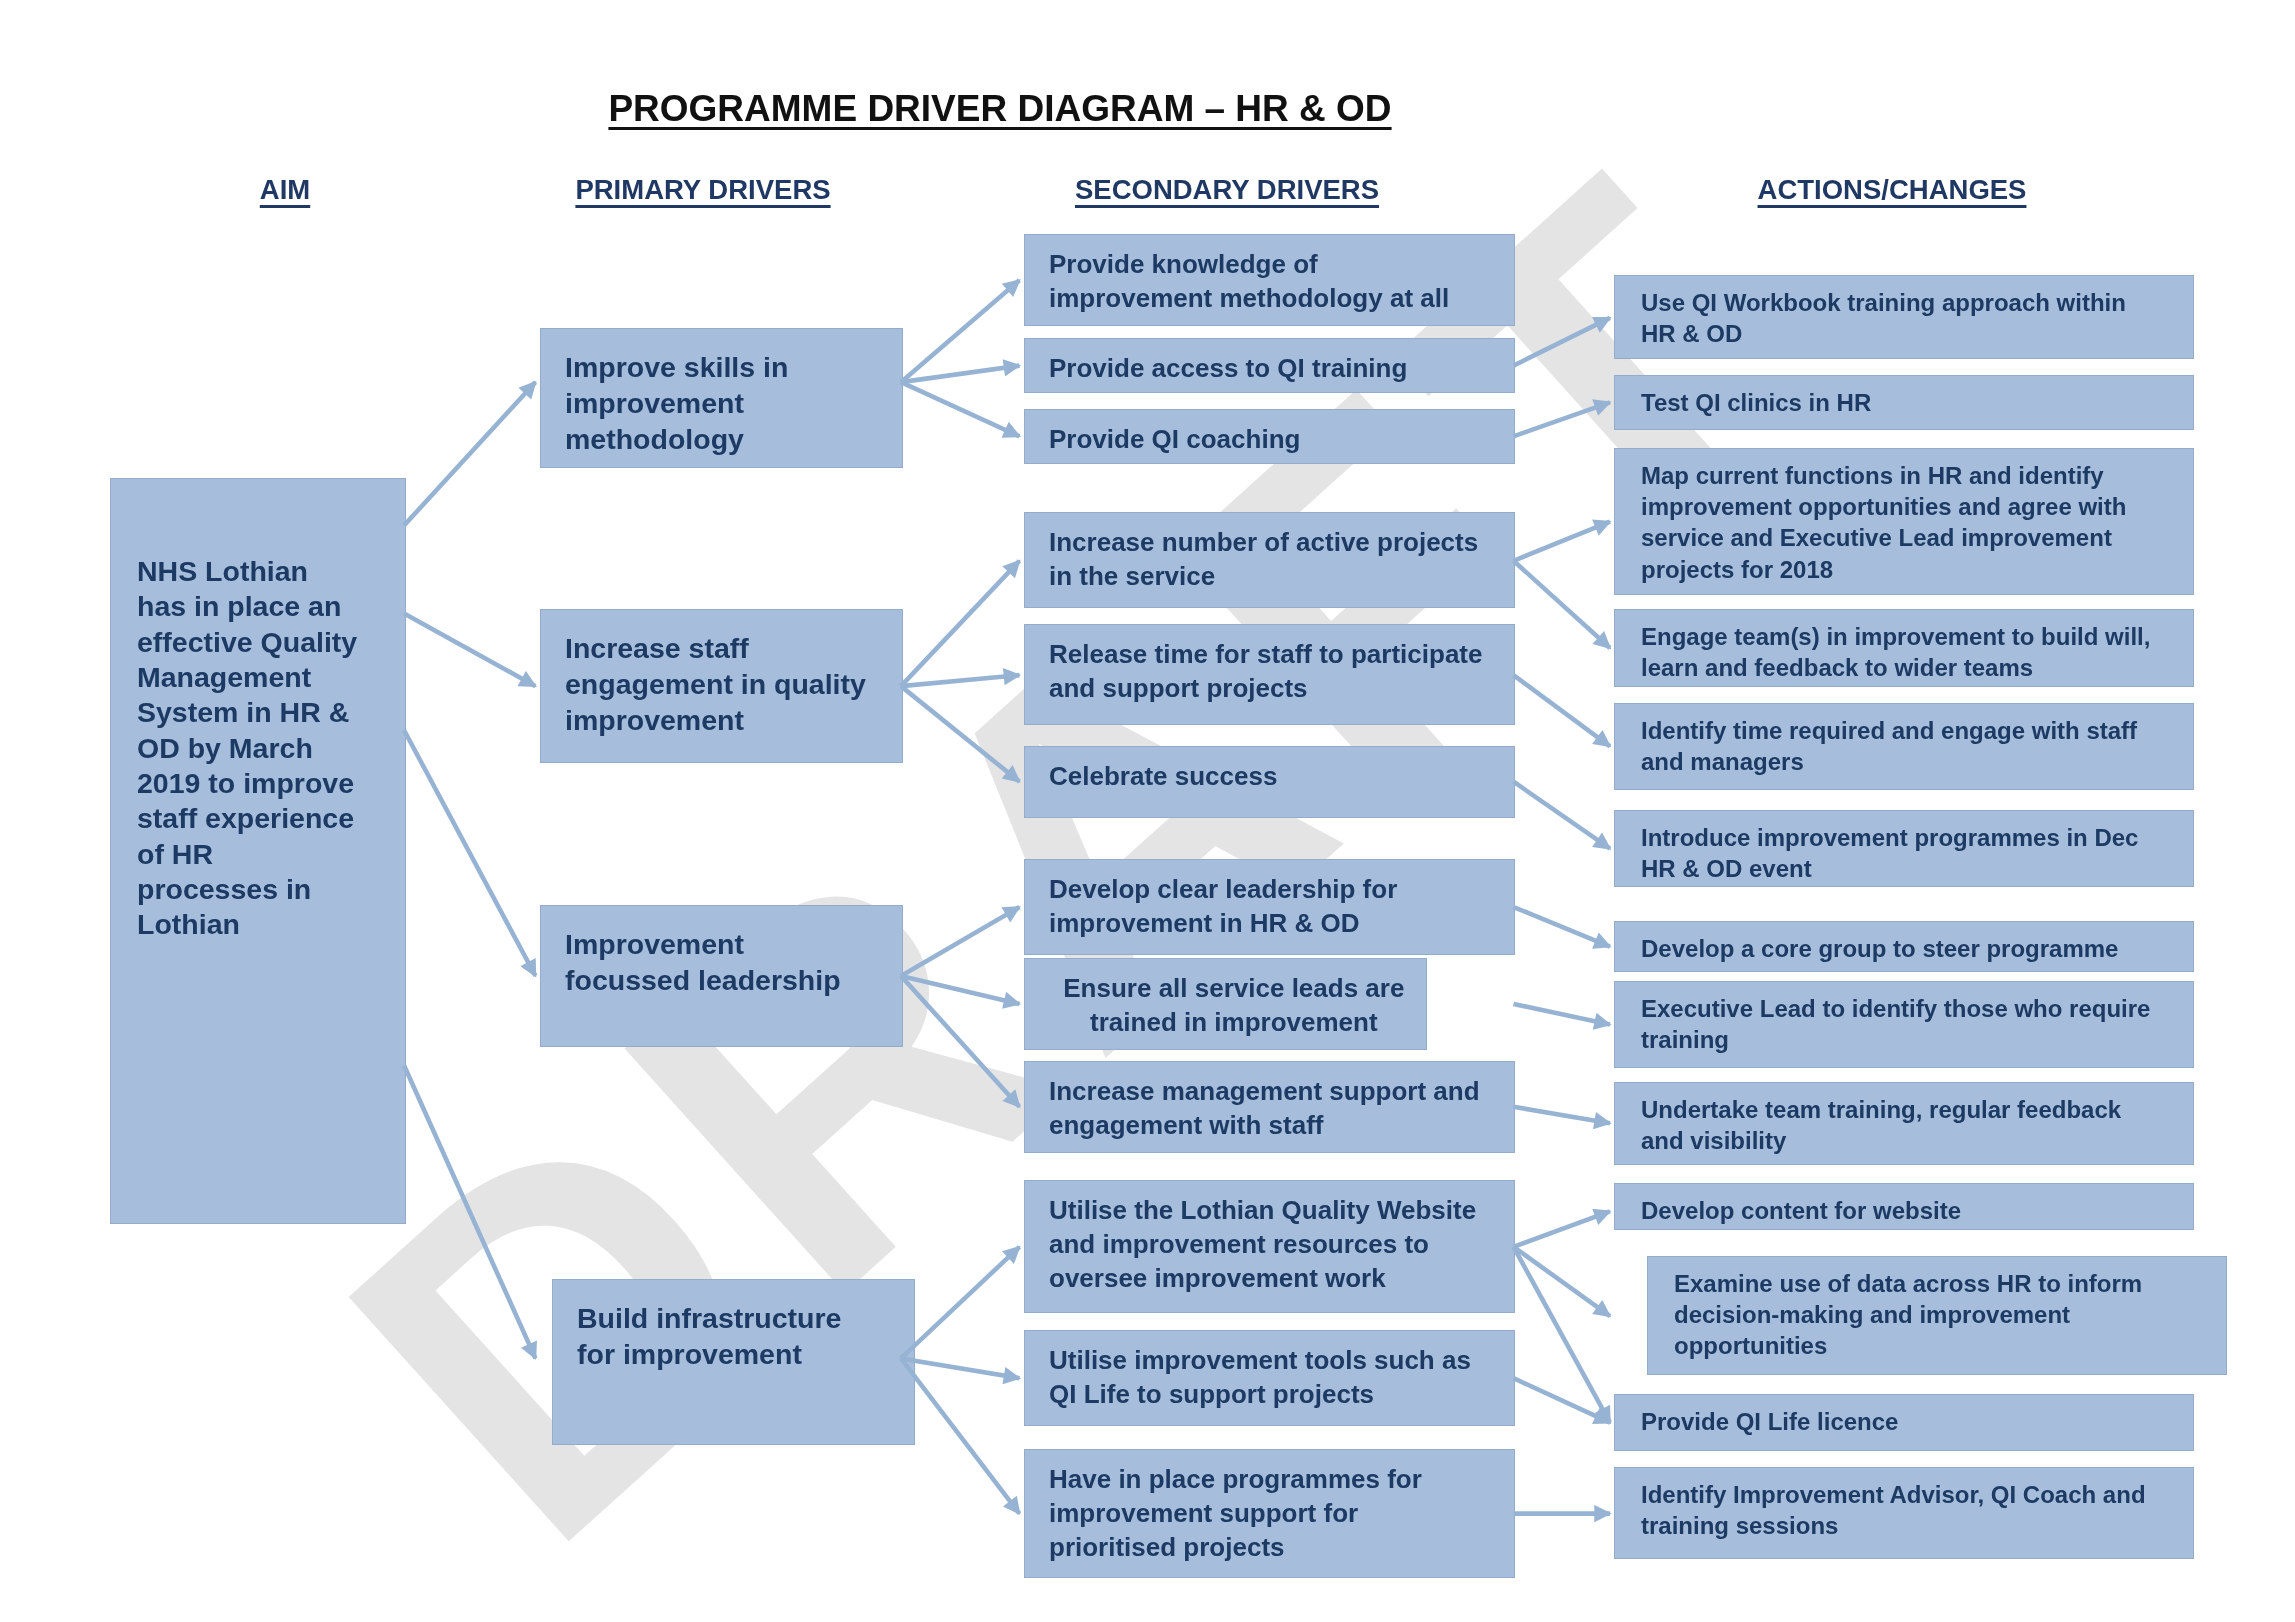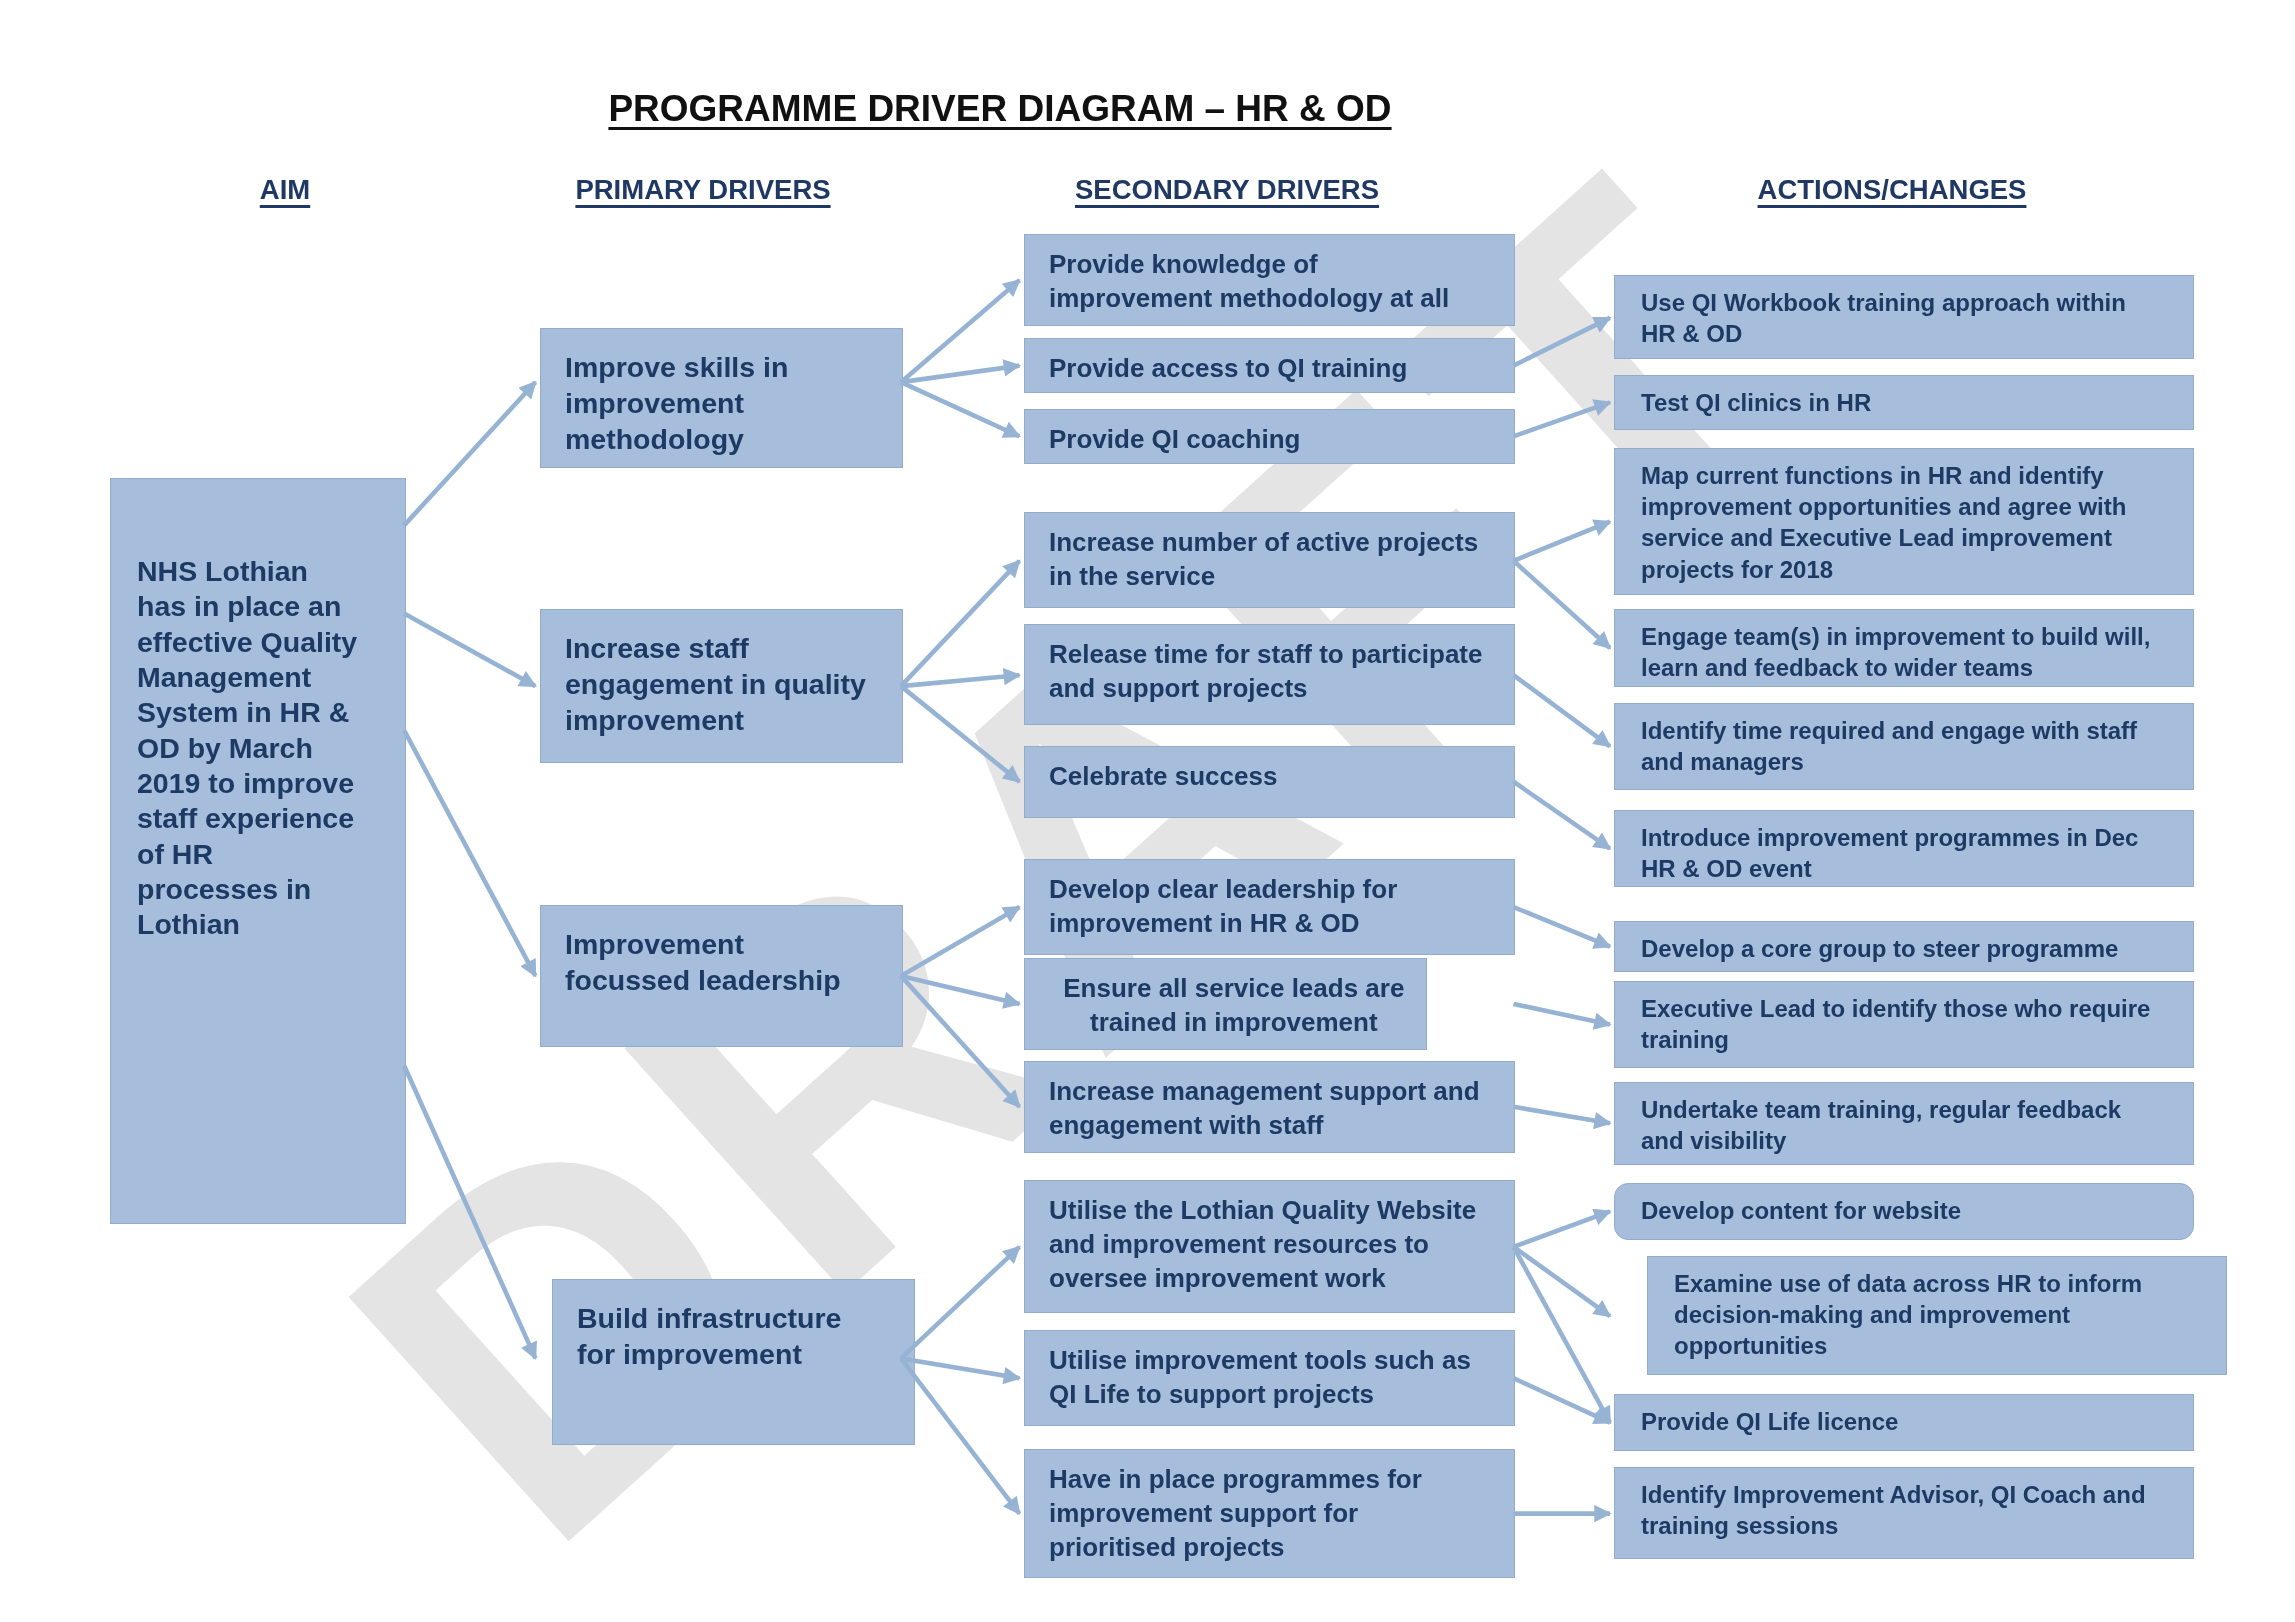--- a/index.html
+++ b/index.html
@@ -107,21 +107,21 @@
 learn and feedback to wider teams</div>
       <div class="node actions" style="left: 1614px; top: 703px; width: 580px; height: 87px;">Identify time required and engage with staff
 and managers</div>
       <div class="node actions" style="left: 1614px; top: 810px; width: 580px; height: 77px;">Introduce improvement programmes in Dec
 HR &amp; OD event</div>
       <div class="node actions" style="left: 1614px; top: 921px; width: 580px; height: 51px;">Develop a core group to steer programme</div>
       <div class="node actions" style="left: 1614px; top: 981px; width: 580px; height: 87px;">Executive Lead to identify those who require
 training</div>
       <div class="node actions" style="left: 1614px; top: 1082px; width: 580px; height: 83px;">Undertake team training, regular feedback
 and visibility</div>
-      <div class="node actions" style="left: 1614px; top: 1183px; width: 580px; height: 57px; border-radius: 14px;">Develop content for website</div>
+      <div class="node actions" style="left: 1614px; top: 1183px; width: 580px; height: 47px;">Develop content for website</div>
       <div class="node actions" style="left: 1647px; top: 1256px; width: 580px; height: 119px;">Examine use of data across HR to inform
 decision-making and improvement
 opportunities</div>
       <div class="node actions" style="left: 1614px; top: 1394px; width: 580px; height: 57px;">Provide QI Life licence</div>
       <div class="node actions" style="left: 1614px; top: 1467px; width: 580px; height: 92px;">Identify Improvement Advisor, QI Coach and
 training sessions</div>
     </div>
   <svg id="connector-svg" width="2296" height="1623" viewBox="0 0 2500 1767">
     <defs>
       <marker id="arrowhead" viewBox="0 0 10 10" refX="9" refY="5" markerWidth="22" markerHeight="19" orient="auto" markerUnits="userSpaceOnUse">

